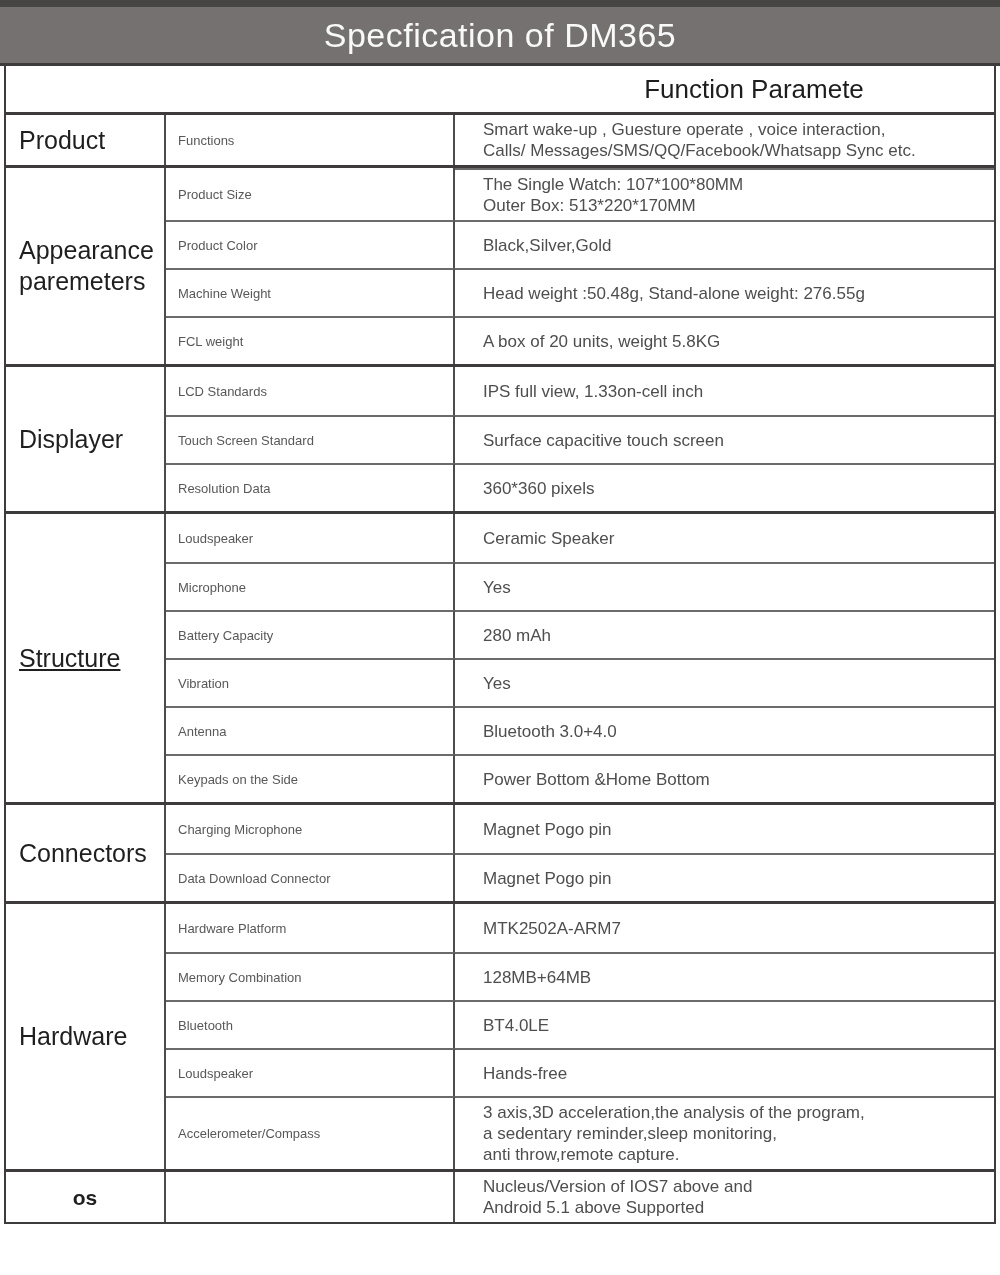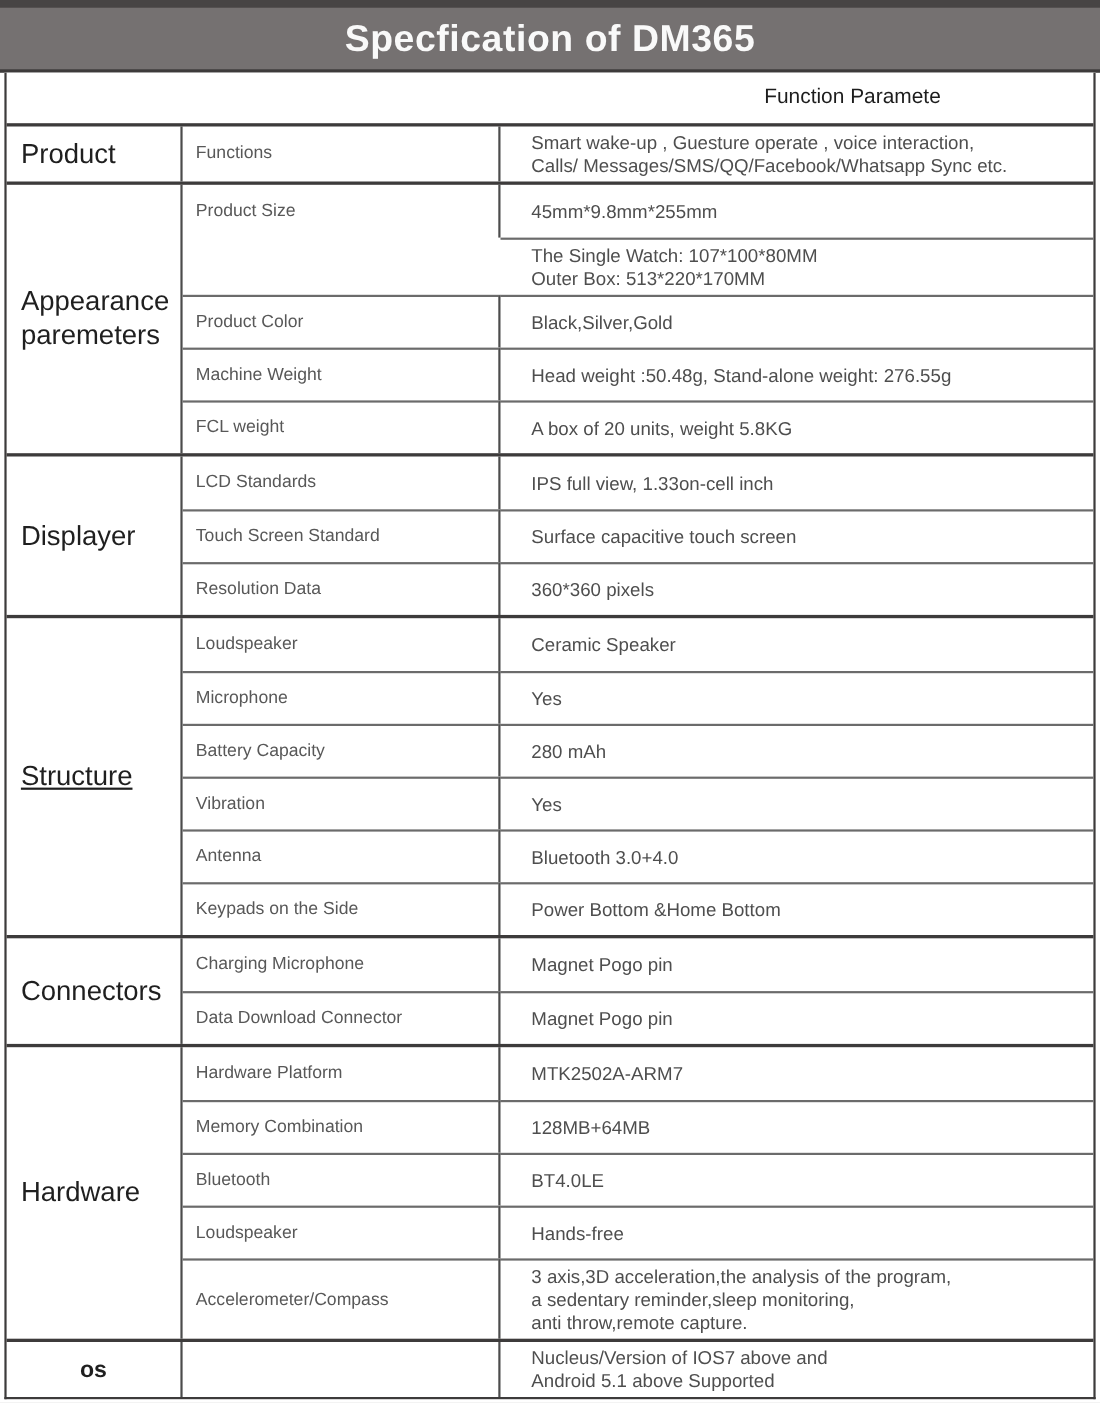--- a/index.html
+++ b/index.html
@@ -29,40 +29,40 @@
     height:66px;
     background:var(--header-bg);
     border-top:7px solid var(--header-top);
     border-bottom:3px solid var(--border-dark);
     display:flex;align-items:center;justify-content:center;
   }
   .title-bar .title{
     color:var(--header-text);
     font-size:34px;
     letter-spacing:.5px;
-    font-weight:700;
+    font-weight:400;
   }
   
   .frame{
     margin:0 4px;
     border:2px solid var(--border-dark);
     border-top:none;
     background:#fff;
   }
   .subheader{
     position:relative;
     height:49px;
     border-bottom:3px solid var(--border-dark);
   }
   .subheader-text{
     position:absolute;
-    left:545px;width:448px;
+    left:524px;width:448px;
     top:50%;transform:translateY(-50%);
     text-align:center;
-    font-size:19px;
+    font-size:26px;
     color:#1d1d1d;
   }
   
   .spec-table{width:100%;}
   .section{
     display:grid;
     grid-template-columns:160px 289px 1fr;
     grid-auto-flow:row;
   }
   .section + .section{border-top:3px solid var(--border-dark);}
@@ -74,21 +74,21 @@
     font-size:25px;
     line-height:31px;
     color:var(--category-text);
   }
   .lbl{
     grid-column:2;
     border-right:2px solid var(--border-mid);
     display:flex;align-items:center;
     padding:3px 6px 3px 12px;
     min-height:48px;
-    font-size:16px;
+    font-size:13px;
     color:var(--label-text);
   }
   .val{
     grid-column:3;
     display:flex;align-items:center;
     padding:4px 8px 4px 28px;
     min-height:48px;
     font-size:17px;
     line-height:21px;
     color:var(--value-text);
@@ -117,21 +117,20 @@
     <div class="spec-table">
         <div class="section">
           <div class="cat" style="grid-row: 1 / span 1;">Product</div>
           <div class="lbl">Functions</div>
           <div class="val">Smart wake-up , Guesture operate , voice interaction,
 Calls/ Messages/SMS/QQ/Facebook/Whatsapp Sync etc.</div>
         </div>
         <div class="section">
           <div class="cat" style="grid-row: 1 / span 5;">Appearance paremeters</div>
           <div class="lbl">Product Size</div>
-          <div class="val">45mm*9.8mm*255mm</div>
           <div class="val divided">The Single Watch:  107*100*80MM
 Outer Box: 513*220*170MM</div>
           <div class="lbl divided">Product Color</div>
           <div class="val divided">Black,Silver,Gold</div>
           <div class="lbl divided">Machine Weight</div>
           <div class="val divided">Head weight :50.48g, Stand-alone weight: 276.55g</div>
           <div class="lbl divided">FCL weight</div>
           <div class="val divided">A box of 20 units, weight 5.8KG</div>
         </div>
         <div class="section">

